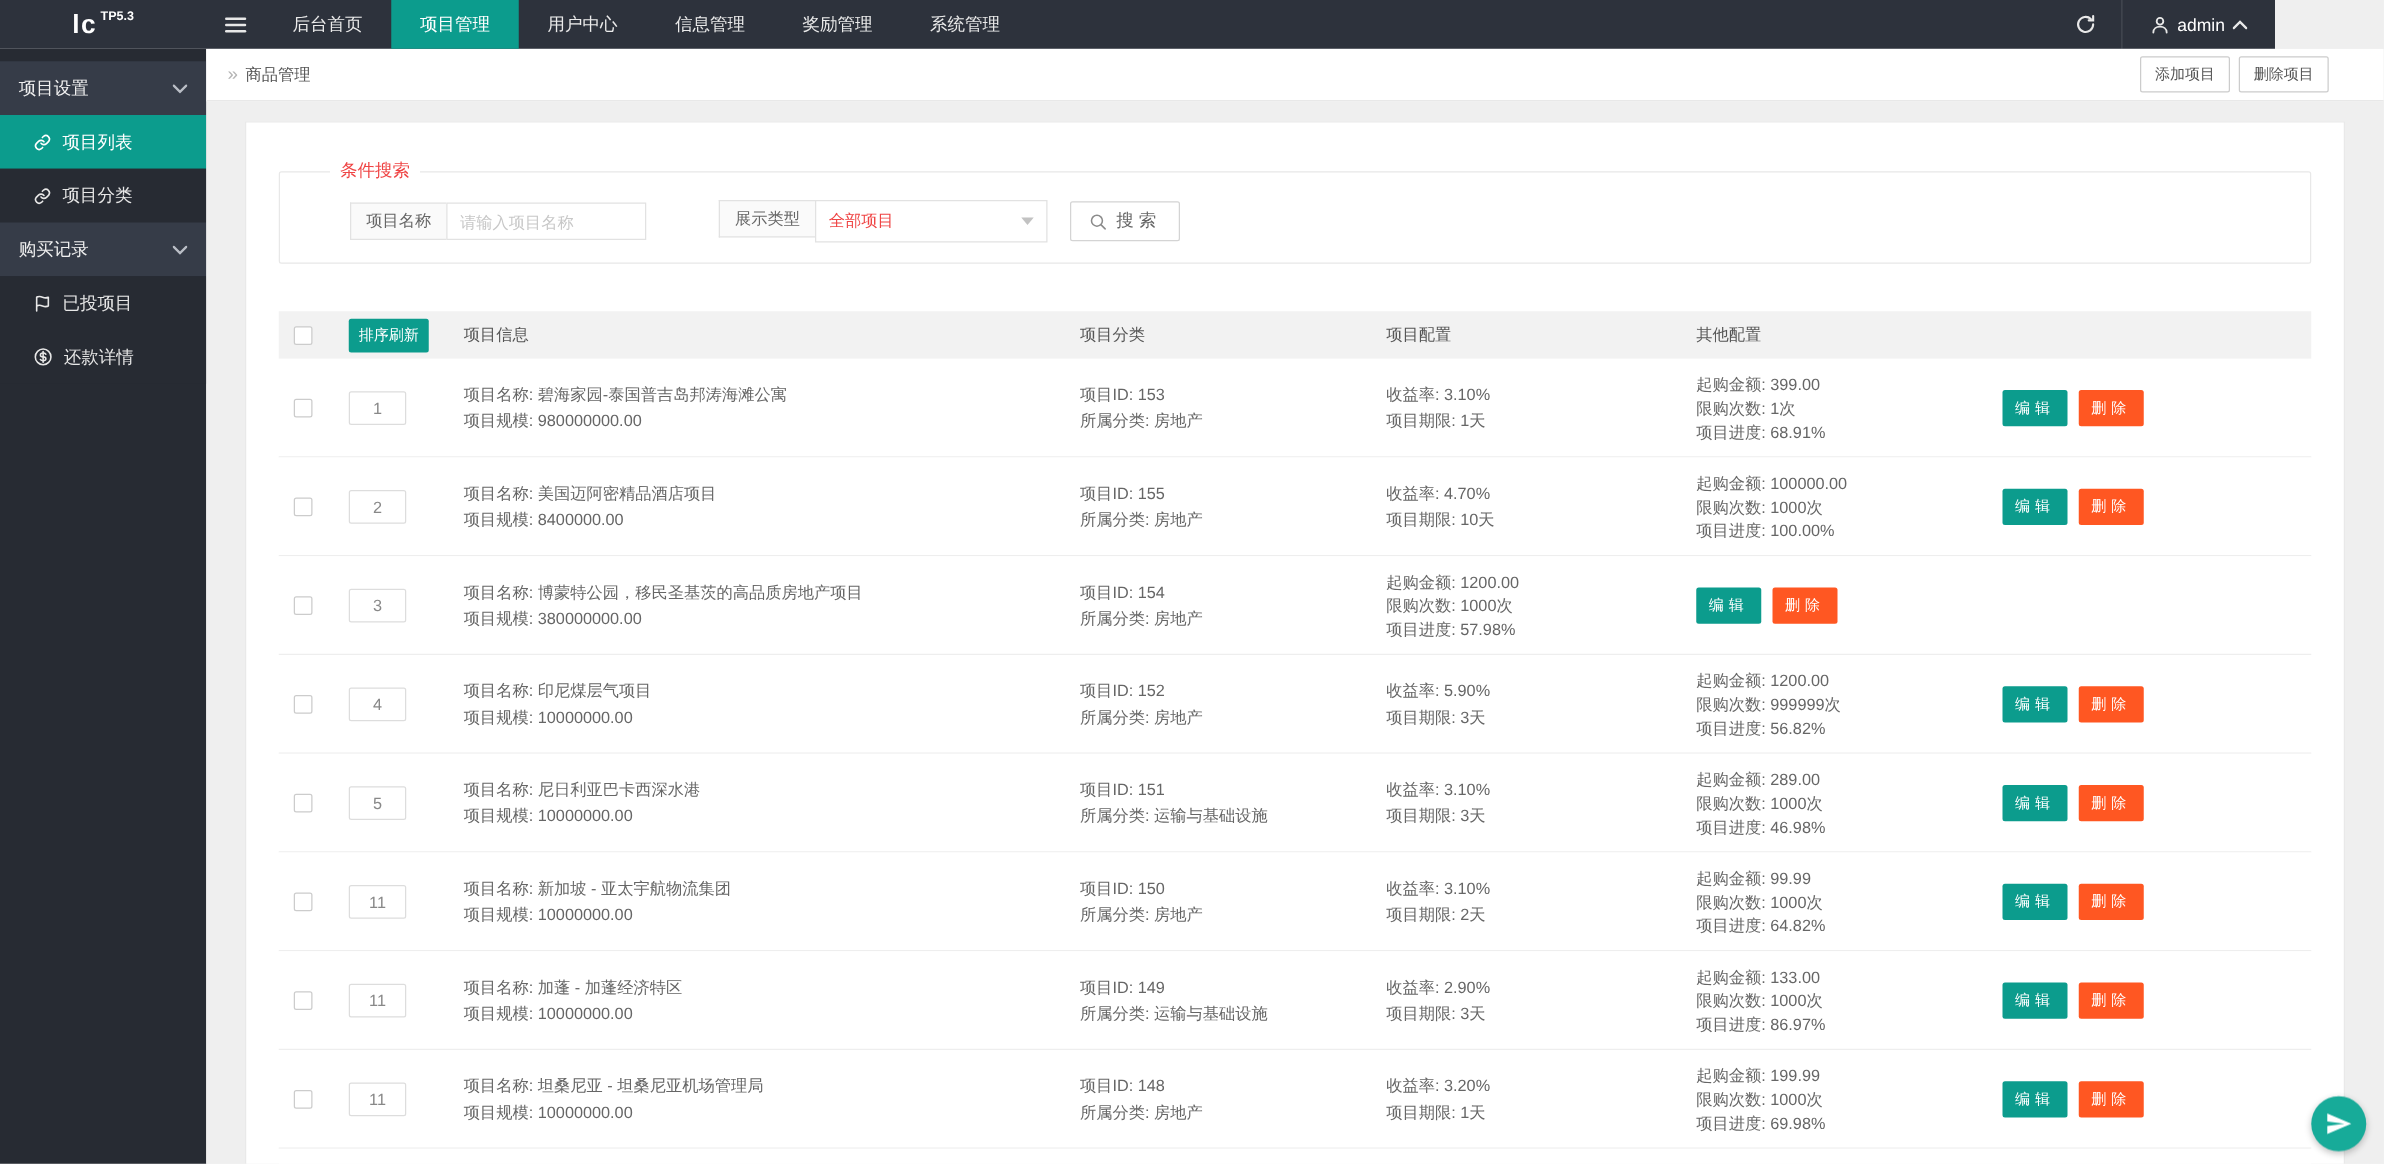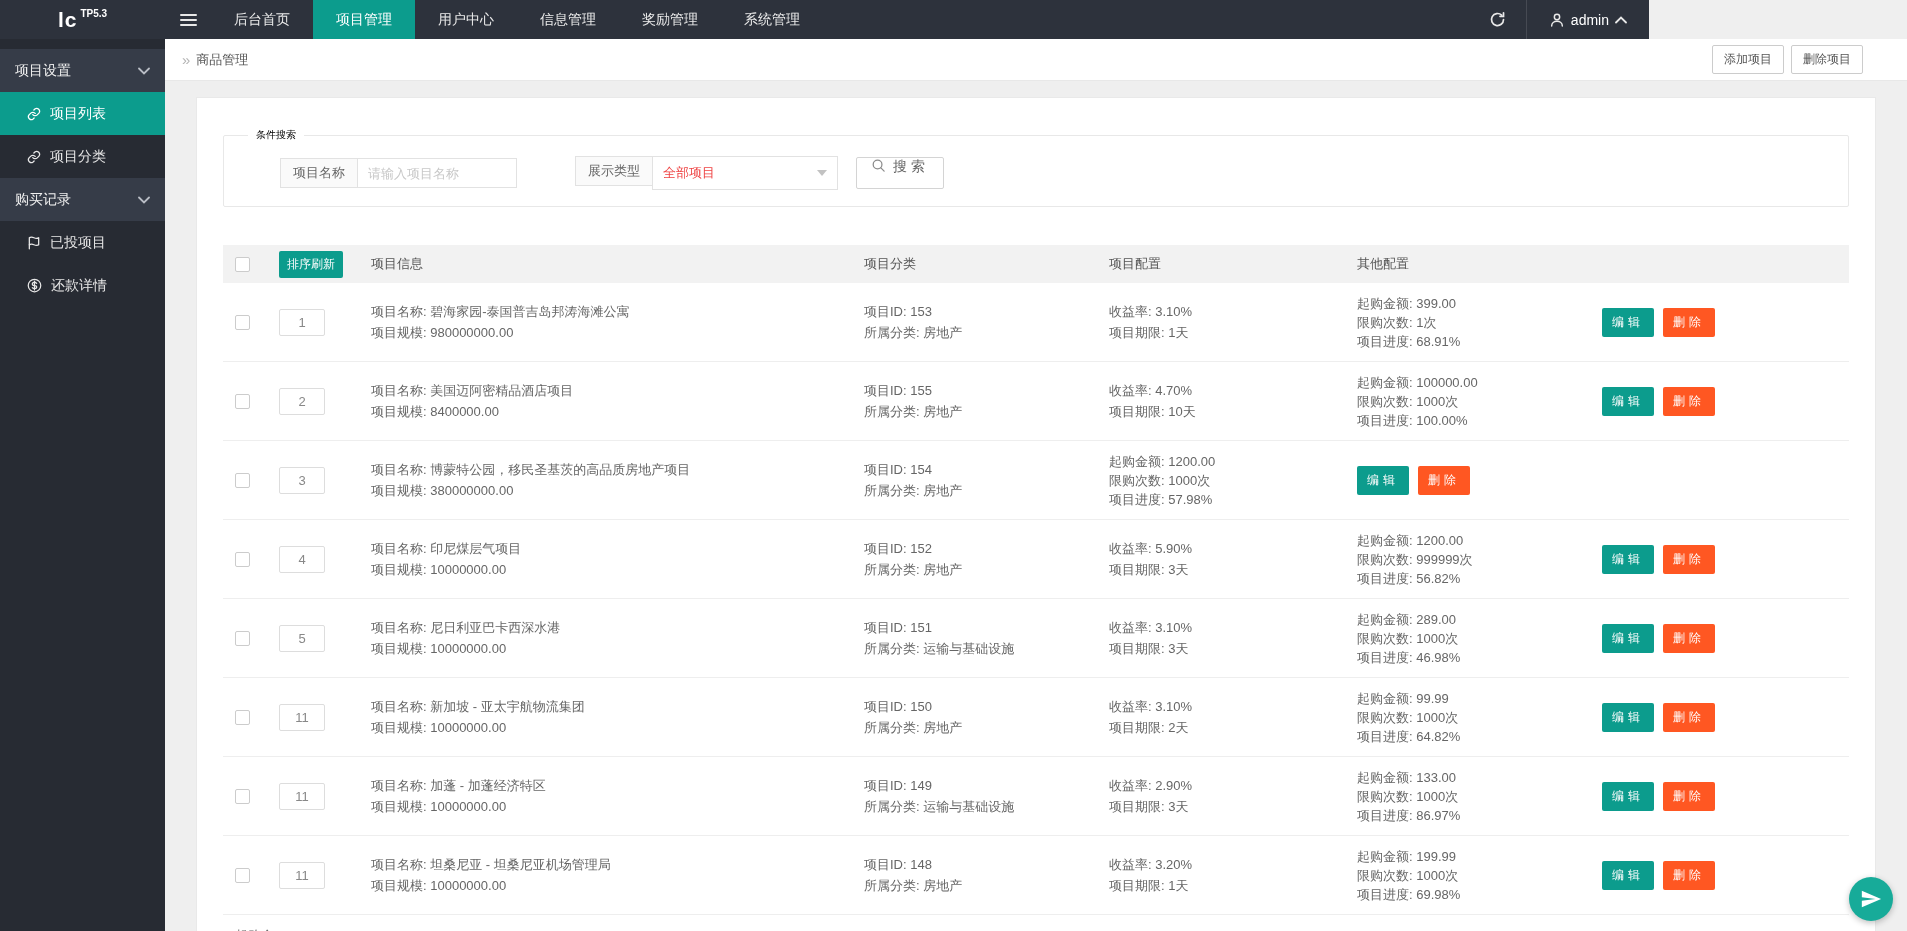--- a/index.html
+++ b/index.html
@@ -1,19 +1,19 @@
 <!DOCTYPE html>
 <html><head>
 <meta charset="utf-8">
 <style>
   * { margin:0; padding:0; box-sizing:border-box; }
   html,body { width:1907px; height:931px; overflow:hidden; font-family:"Liberation Sans","DejaVu Sans",sans-serif; background:#efefef; }
 
   
-  .navbar { position:absolute; top:0; left:0; width:1649px; height:39px; background:#2d323c; display:flex; align-items:stretch; color:#fff; z-index:10; }
+  .navbar { position:absolute; top:0; left:0; width:1820px; height:39px; background:#2d323c; display:flex; align-items:stretch; color:#fff; z-index:10; }
   .logo { width:165px; display:flex; align-items:center; justify-content:center; color:#fff; }
   .logo-main { font-size:21px; font-weight:bold; letter-spacing:1px; }
   .logo-sup { font-size:10px; margin-left:3px; position:relative; top:-6px; font-weight:bold; }
   .nav-toggle { width:46px; display:flex; align-items:center; justify-content:center; cursor:pointer; }
   .hamburger { width:17px; }
   .hamburger span { display:block; height:2px; background:#e8e8e8; margin:3px 0; border-radius:1px; }
   .nav-menu { display:flex; align-items:stretch; }
   .nav-item { display:flex; align-items:center; padding:0 23px; font-size:14px; color:#ebebeb; cursor:pointer; }
   .nav-item.active { background:#0c9c8d; color:#fff; }
   .nav-right { margin-left:auto; display:flex; align-items:stretch; }
@@ -34,29 +34,29 @@
   .content-header { height:42px; background:#fff; border-bottom:1px solid #e8e8e8; display:flex; align-items:center; padding:0 44px 0 17px; }
   .breadcrumb { display:flex; align-items:center; gap:6px; color:#555; font-size:13px; }
   .bc-icon { color:#b5b5b5; font-size:15px; line-height:1; }
   .page-actions { margin-left:auto; display:flex; gap:7px;justify-content:center; }
   .btn-outline { background:#fff; border:1px solid #ccc; border-radius:2px; color:#555; font-size:12px; padding:5px 11px; cursor:pointer; font-family:inherit; }
 
   .panel { margin:16px 31px 0 31px; background:#fff; border:1px solid #e9e9e9; height:1400px; padding:0 26px; }
 
   
   fieldset.search { margin-top:30px; border:1px solid #e8e8e8; border-radius:2px; padding:14px 16px 16px 16px; }
-  fieldset.search legend { font-size:10px; color:#000000; padding:0 8px; margin-left:8px; }
+  fieldset.search legend { font-size:14px; color:#ef4444; padding:0 8px; margin-left:24px; }
   .search-row { display:flex; align-items:center; gap:18px; }
   .ig { display:inline-flex; align-items:stretch;margin-left:40px; }
   .ig-label { background:#fafafa; border:1px solid #e2e2e2; border-right:none; padding:0 12px; font-size:13px; color:#666; display:flex; align-items:center; height:30px; white-space:nowrap; }
   .ig input { height:30px; width:160px; border:1px solid #e2e2e2; padding:0 10px; font-size:13px; color:#666; outline:none; font-family:inherit; }
   .ig input::placeholder { color:#c8c8c8; }
   .ig-select { height:30px; width:186px; border:1px solid #e2e2e2; background:#fff; display:flex; align-items:center; justify-content:space-between; padding:16px 10px; font-size:13px; color:#ef4444; cursor:pointer; }
   .caret-down { width:0; height:0; border-left:5px solid transparent; border-right:5px solid transparent; border-top:6px solid #c2c2c2; }
-  .btn-search { display:inline-flex; align-items:flex-start; gap:7px; height:32px; padding:0 14px; background:#fff; border:1px solid #d4d4d4; border-radius:2px; font-size:14px; color:#666; letter-spacing:4px; cursor:pointer; font-family:inherit; }
+  .btn-search { display:inline-flex; align-items:center; gap:7px; height:32px; padding:0 14px; background:#fff; border:1px solid #d4d4d4; border-radius:2px; font-size:14px; color:#666; letter-spacing:4px; cursor:pointer; font-family:inherit; }
 
   
   .ptable { margin-top:38px; }
   .thead, .trow { display:grid; grid-template-columns:44px 92px 1fr 245px 248px 245px 235px; align-items:center; padding:0 12px; }
   .thead { height:38px; background:#f2f2f2; font-size:13px; color:#555; }
   .trow { height:79px; border-bottom:1px solid #eee; background:#fff; font-size:13px; color:#666; }
   .checkbox { width:15px; height:15px; border:1px solid #ccc; border-radius:2px; background:#fff; cursor:pointer; }
   .btn-sortrefresh { background:#0c9c8d; color:#fff; border:none; border-radius:2px; font-size:12px; padding:5px 8px; cursor:pointer; font-family:inherit; }
   .sort-input { width:46px; height:27px; border:1px solid #ddd; border-radius:2px; text-align:center; font-size:13px; color:#888; outline:none; font-family:inherit; background:#fff; }
   .cell-2line { line-height:21px; }

